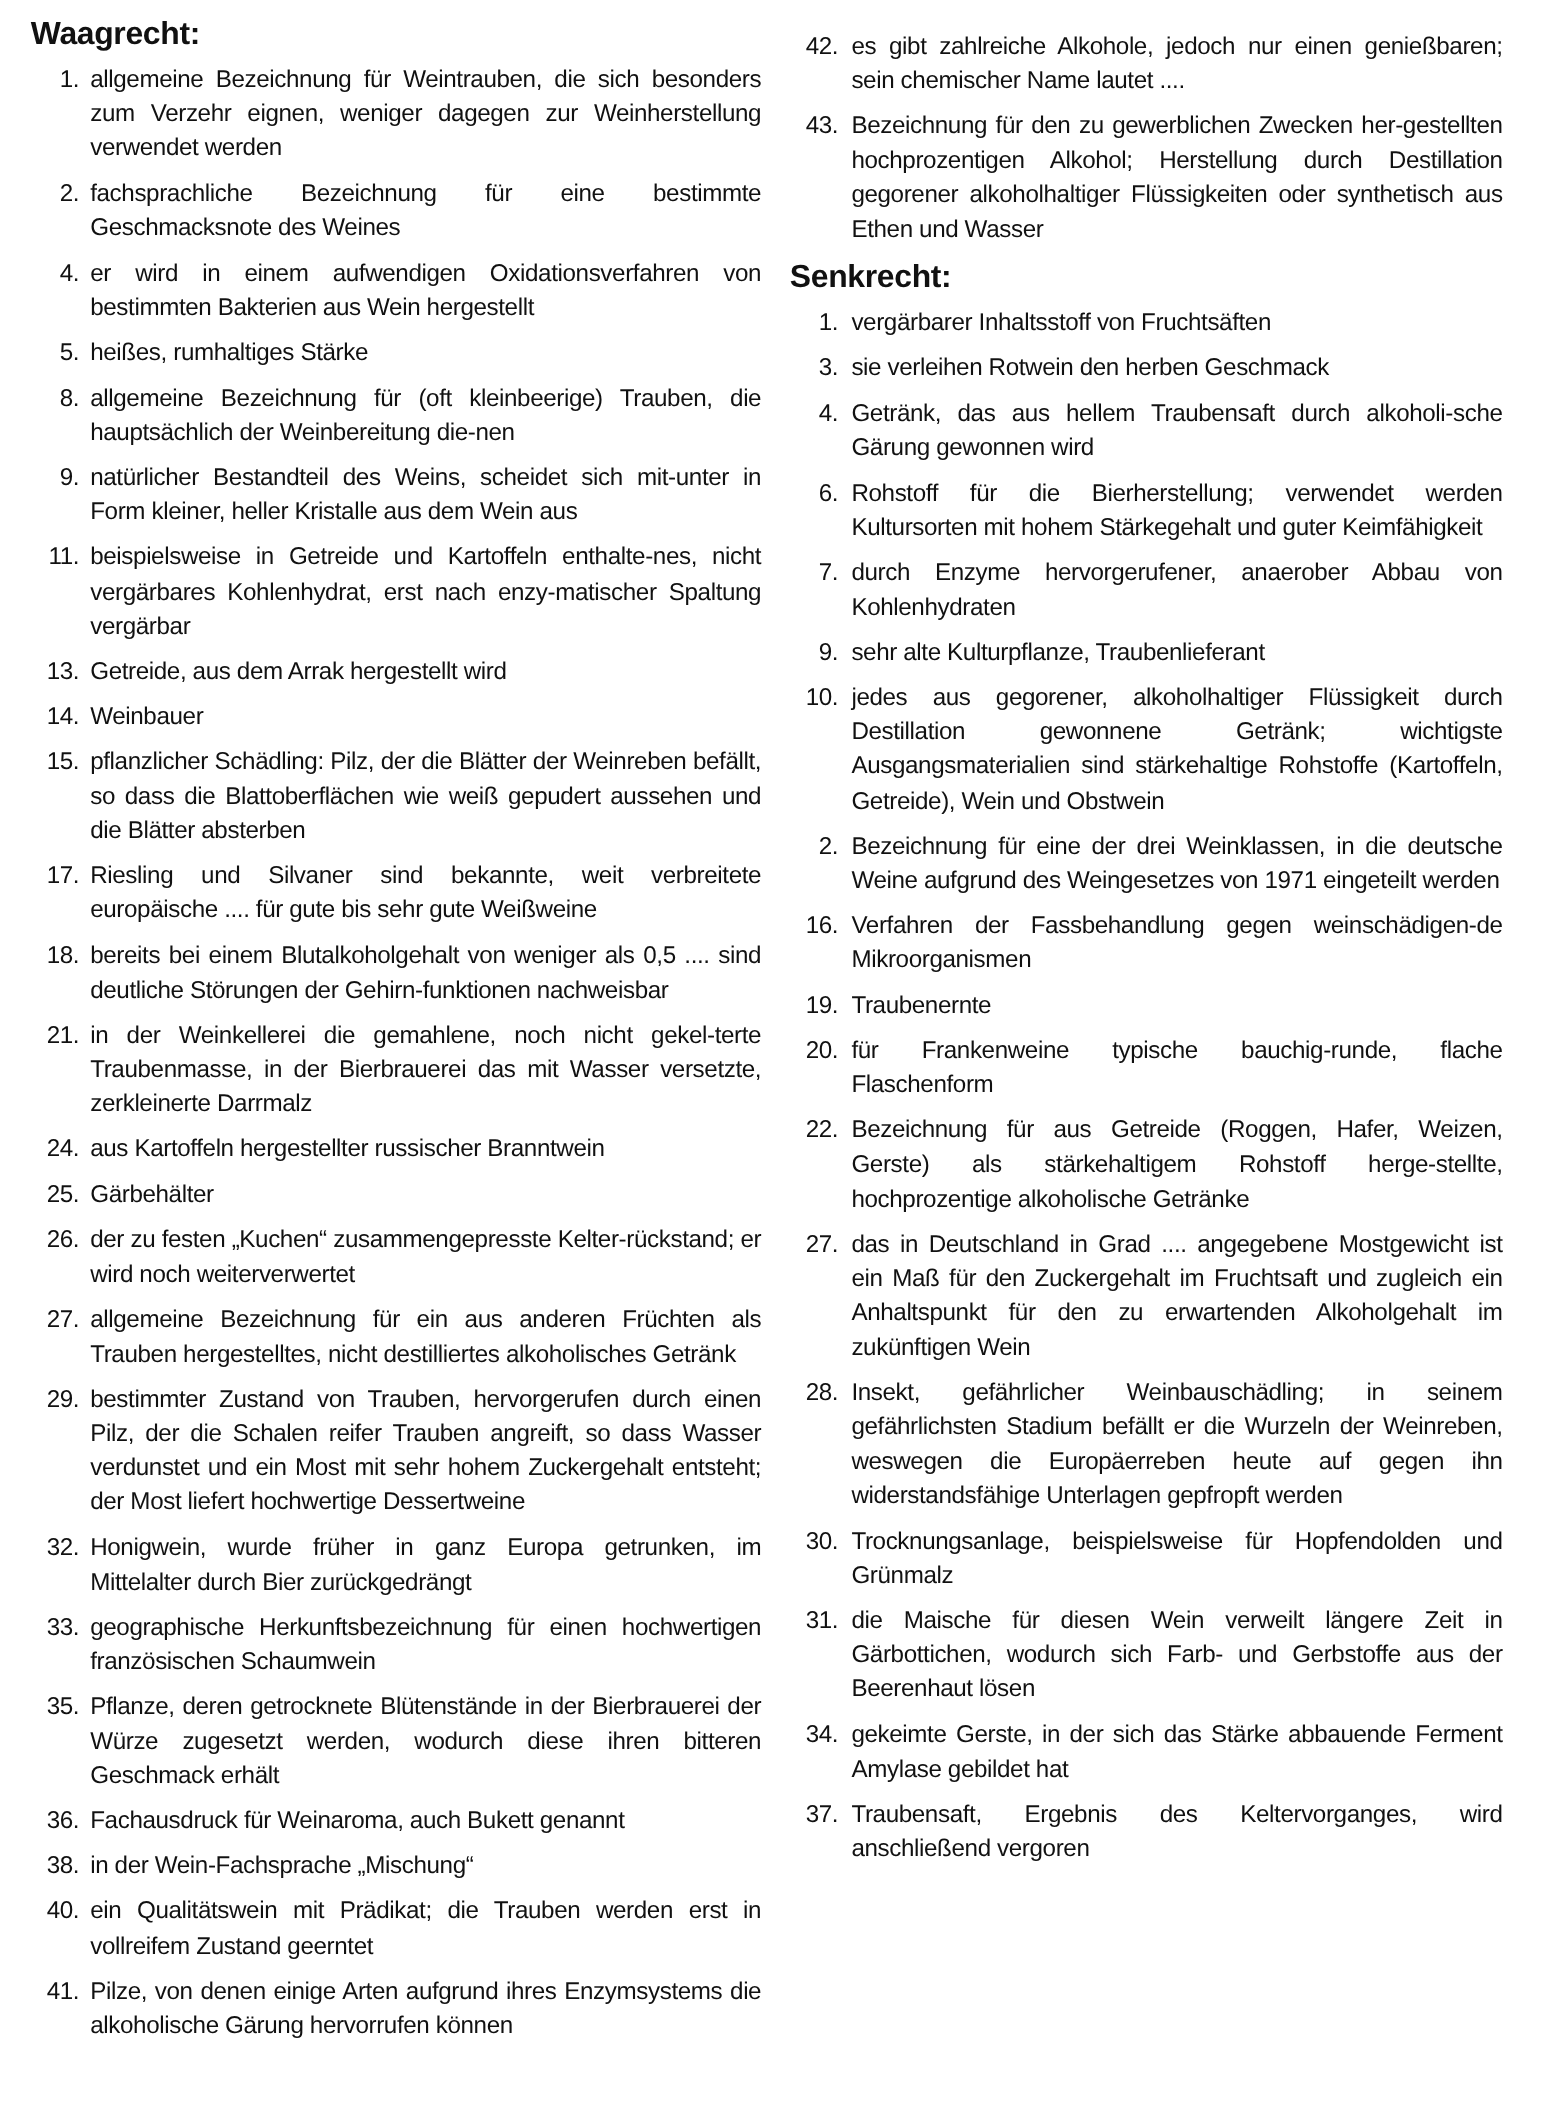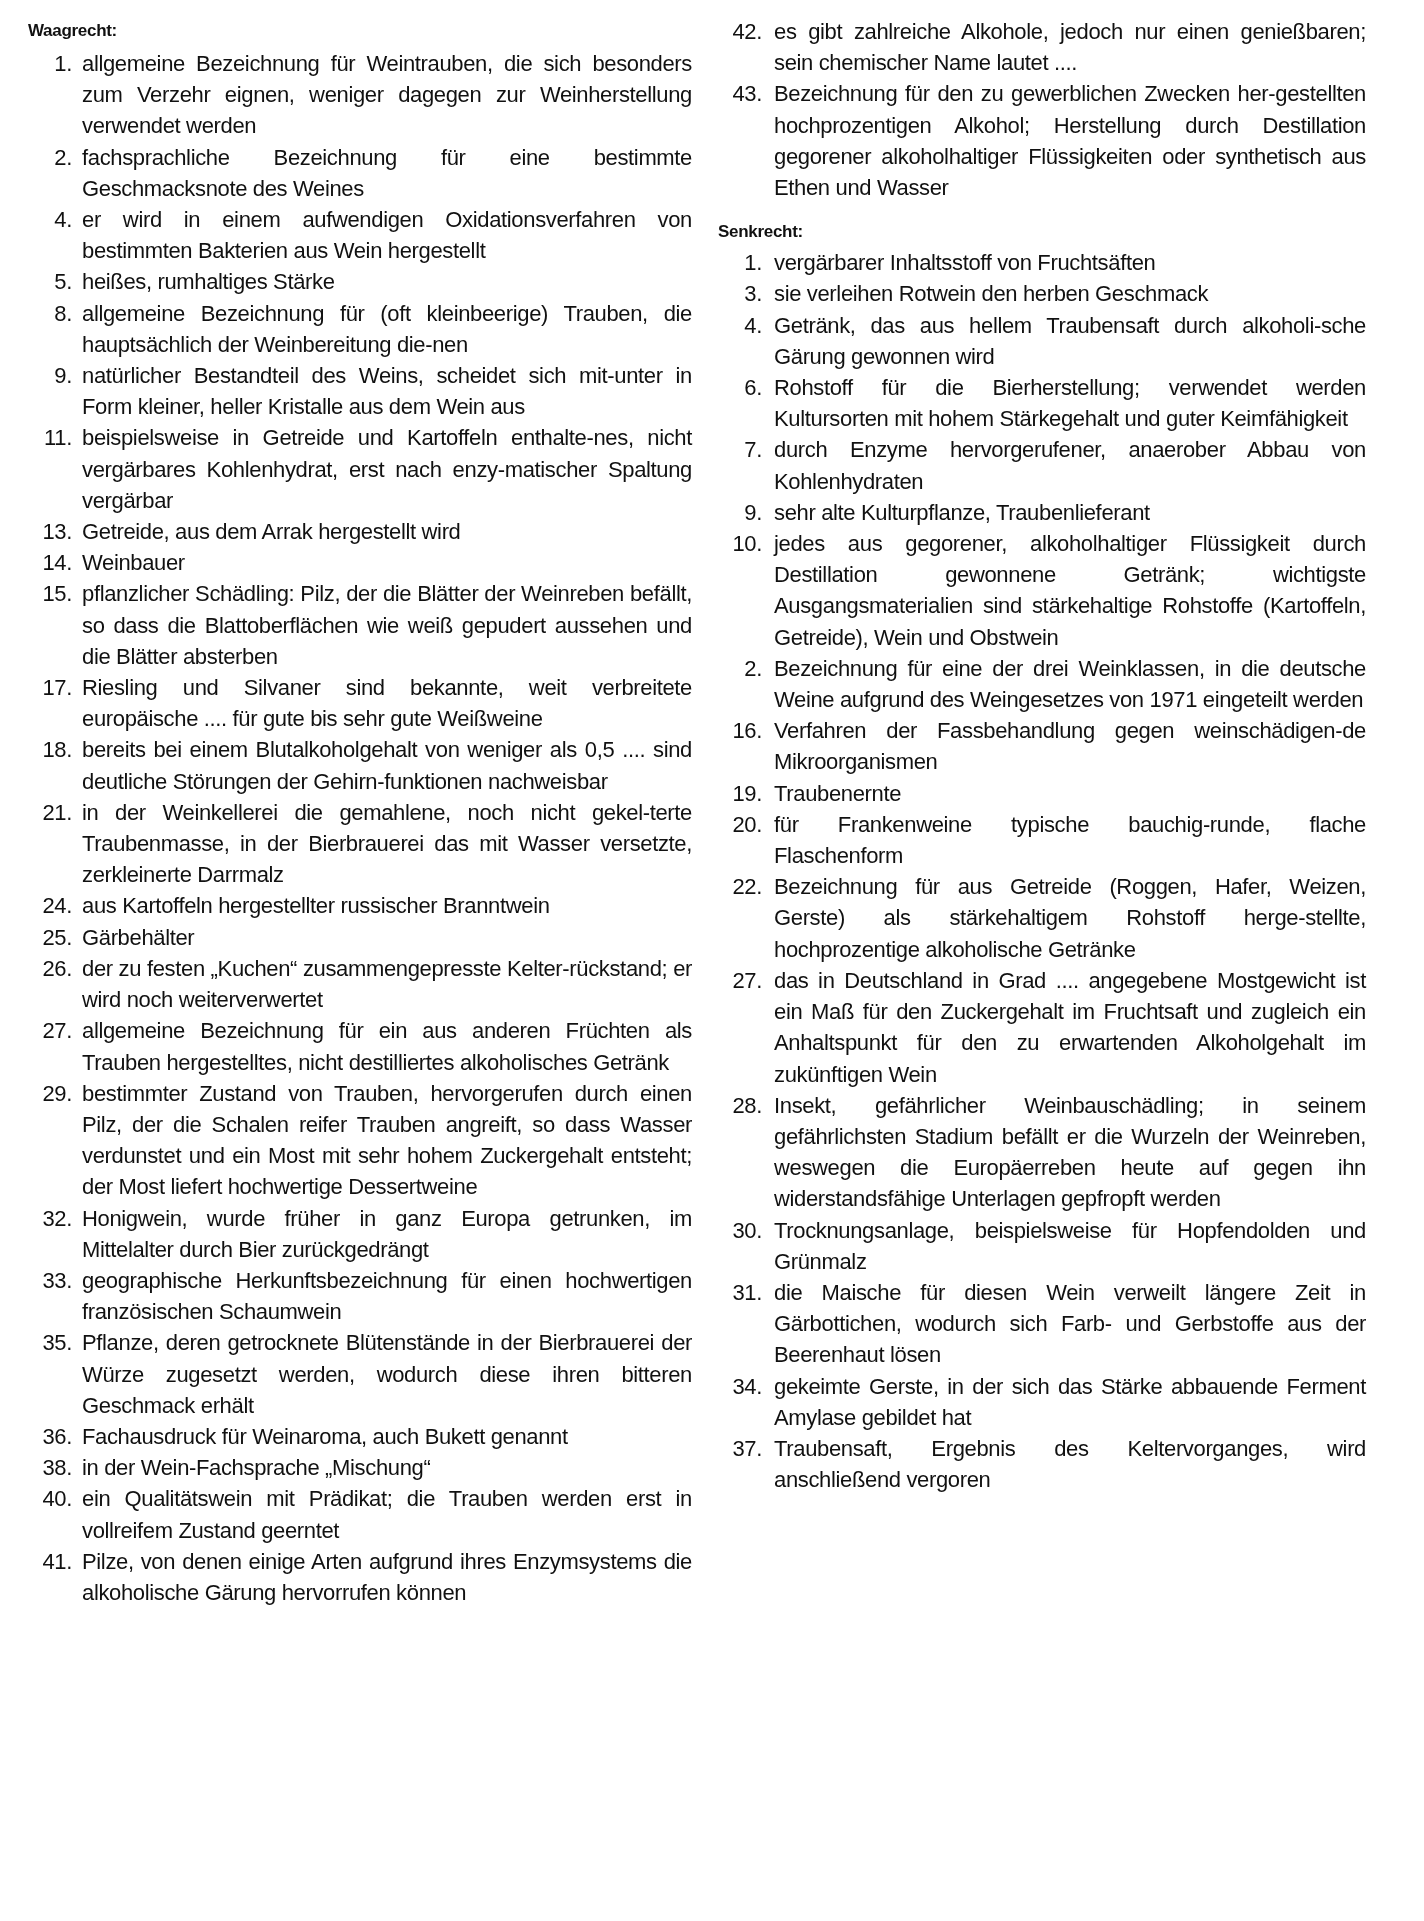--- a/index.html
+++ b/index.html
@@ -23,21 +23,21 @@
   }
   .col {
     position: absolute;
     top: 16px;
   }
   .col-left  { left: 28px;  width: 664px; }
   .col-right { left: 718px; width: 648px; }
 
   .section-heading {
     font-weight: bold;
-    font-size: 17px;
+    font-size: 29px;
     line-height: 30px;
     letter-spacing: -0.3px;
     margin: 0;
   }
   .col-right .section-heading { margin-top: 14px; }
 
   .clue-list {
     list-style: none;
     margin: 0;
     padding: 0;
@@ -53,21 +53,21 @@
     word-spacing: 0px;
   }
   .col-right .clue { padding-left: 56px; }
   .clue-num {
     position: absolute;
     left: 0;
     width: 44px;
     text-align: right;
     white-space: nowrap;
   }
-  .clue-text { display: block; }
+  .clue-text { display: block; margin-top: 10px; }
   .col-left .clue-list { margin-top: 2px; }
 </style>
 </head>
 <body>
 
 <div class="page">
   <div class="col col-left">
     <h2 class="section-heading">Waagrecht:</h2>
     <ol class="clue-list" id="across-list-left">
         <li class="clue">

